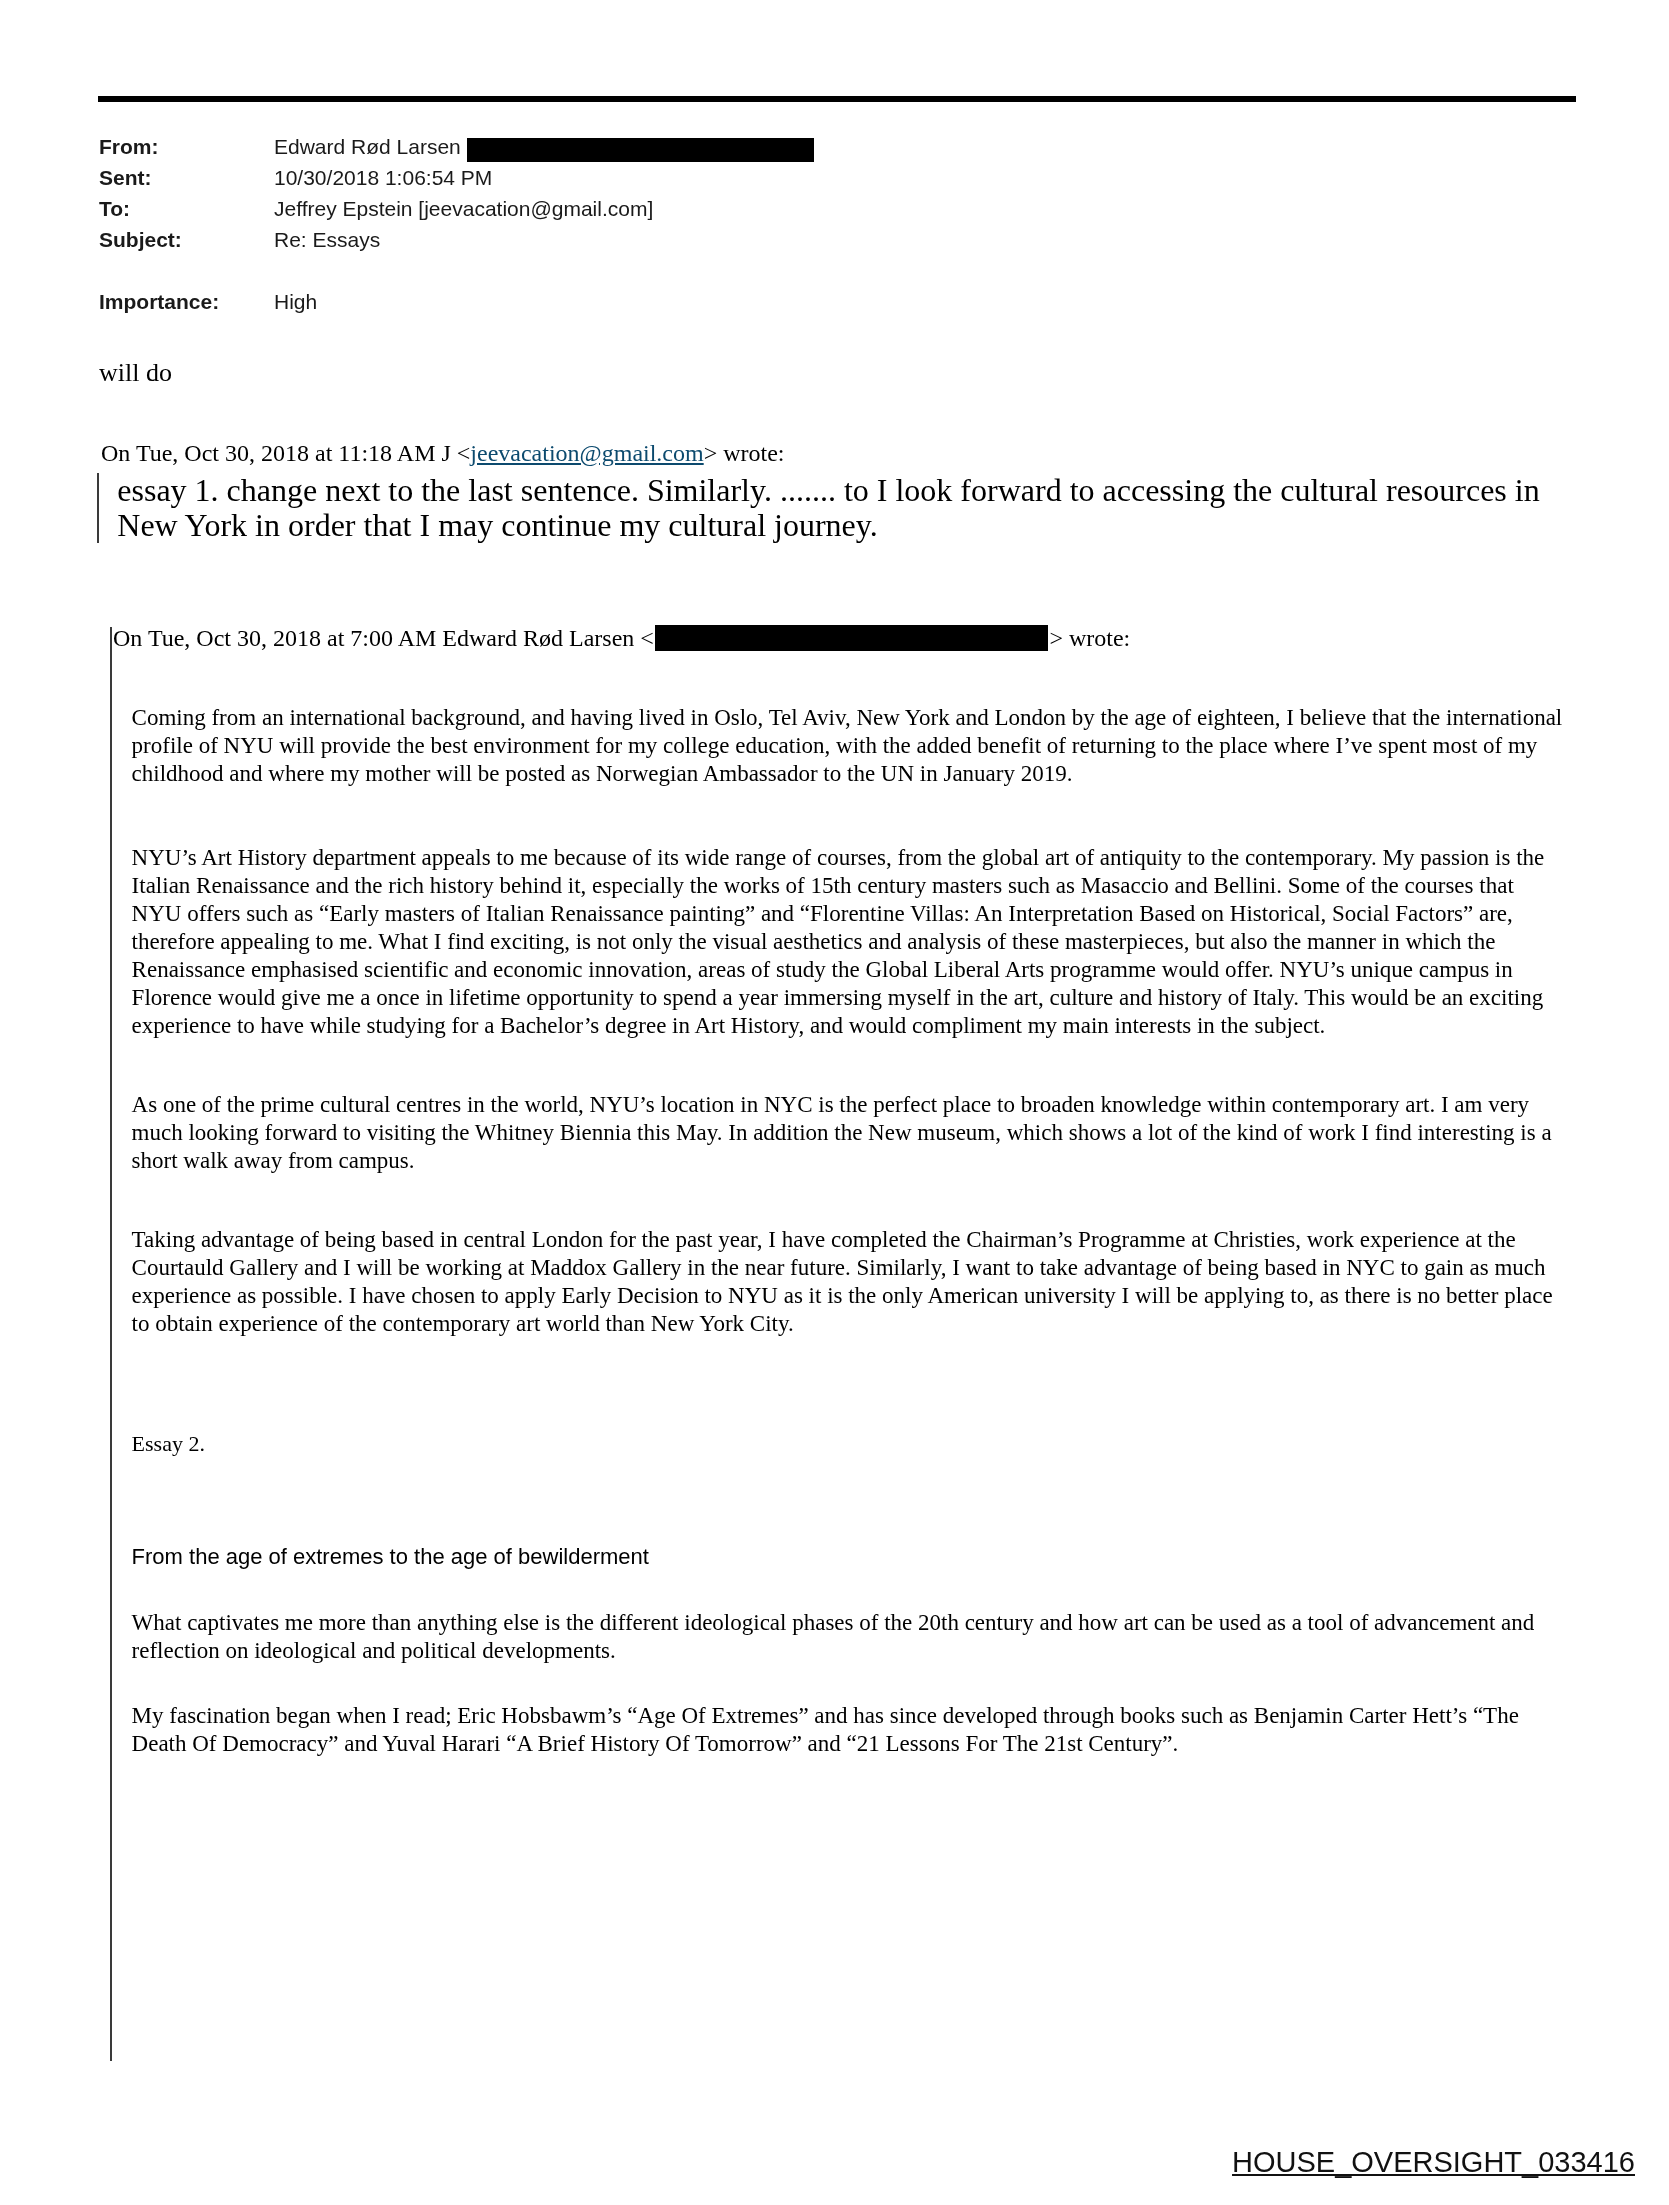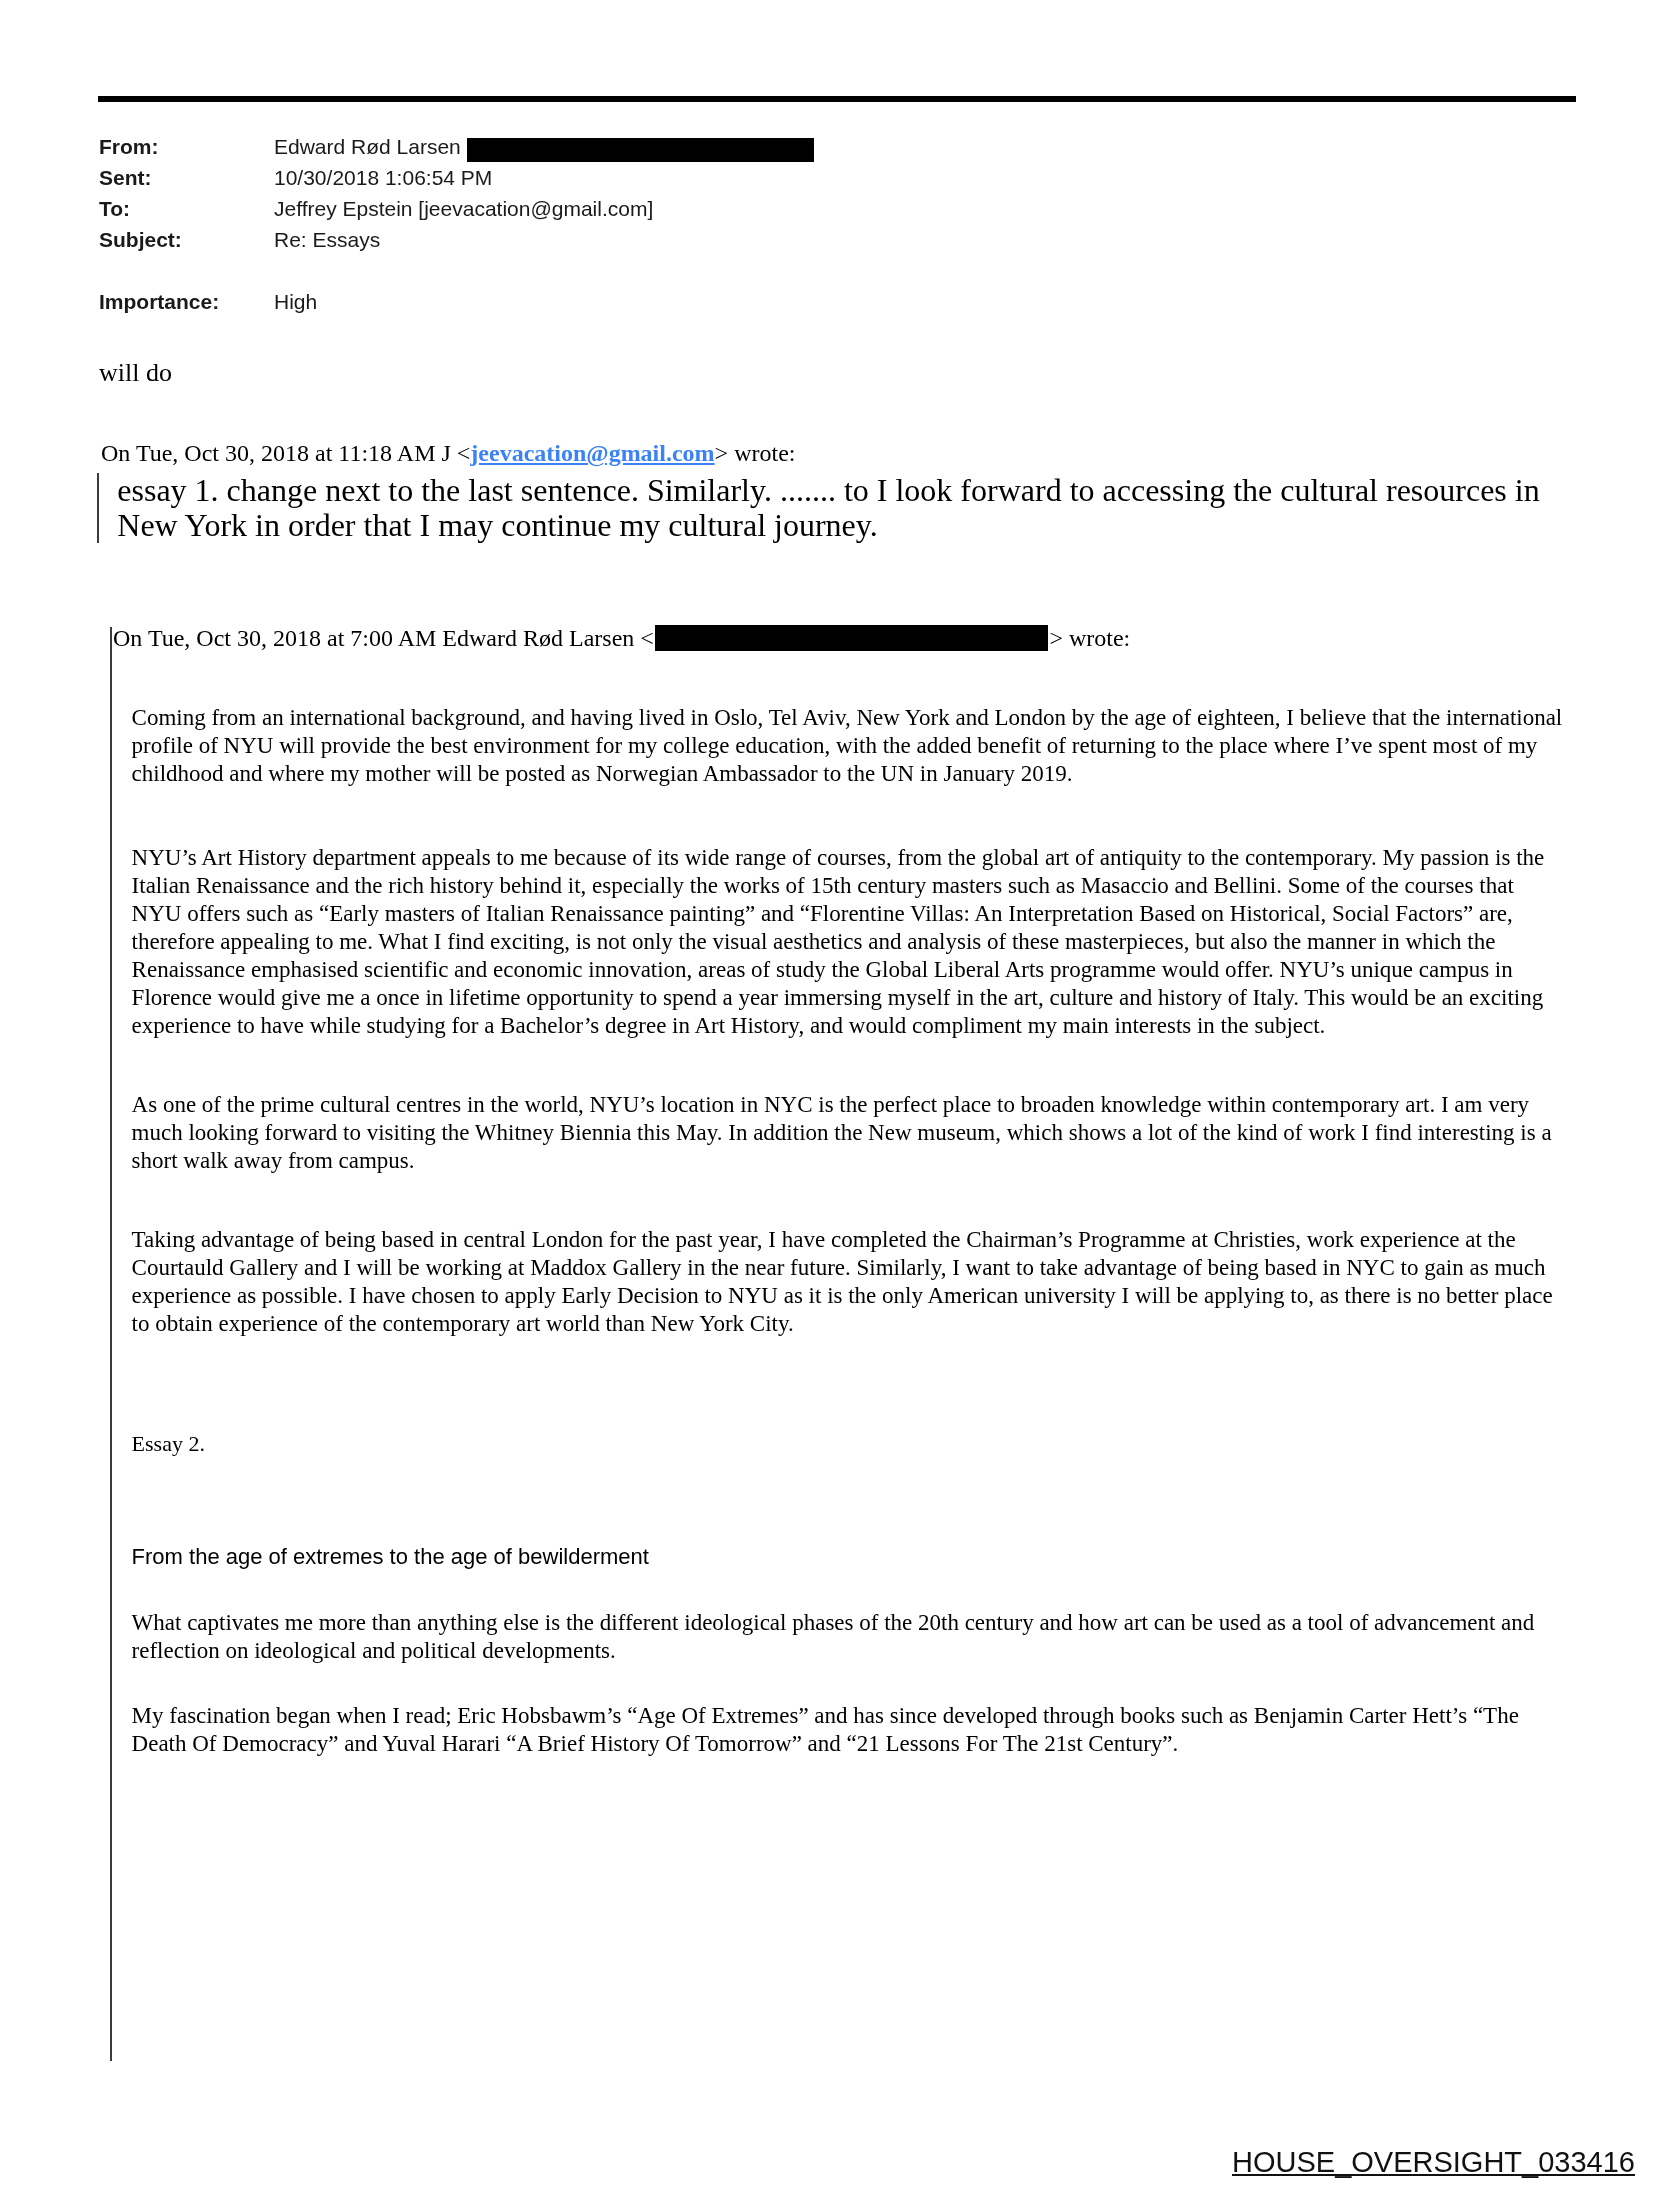--- a/index.html
+++ b/index.html
@@ -53,24 +53,23 @@
   }
   .intro1 {
     position: absolute;
     left: 101px;
     top: 437px;
     font-size: 24px;
     line-height: 33px;
     white-space: nowrap;
   }
   .email-link {
-    color: #3b82f6;
+    color: #0c4a6e;
     text-decoration: underline;
     cursor: pointer;
-    font-weight: bold;
   }
   .quote1 {
     position: absolute;
     left: 97px;
     top: 473px;
     width: 1479px;
     border-left: 2px solid #3a3a3a;
     padding-left: 18.3px;
     font-size: 32px;
     line-height: 35px;

